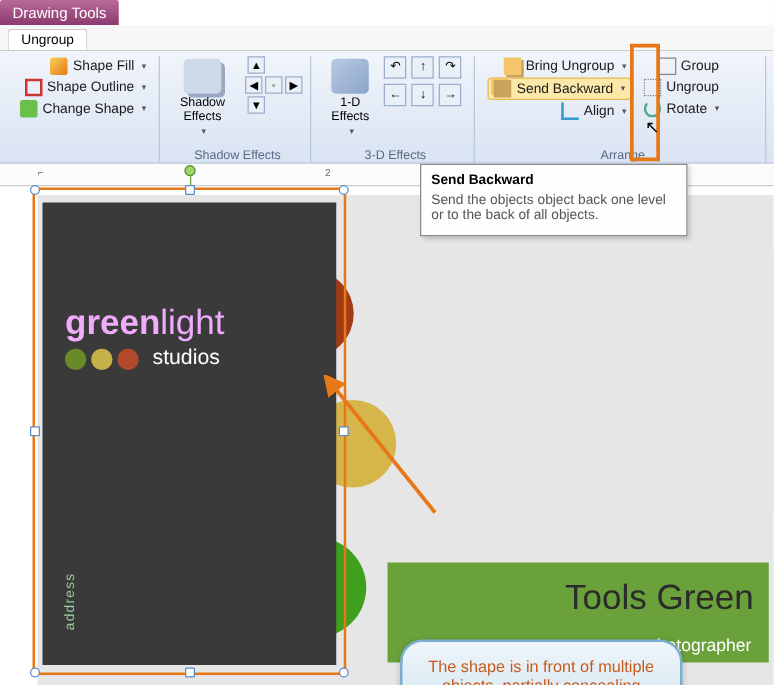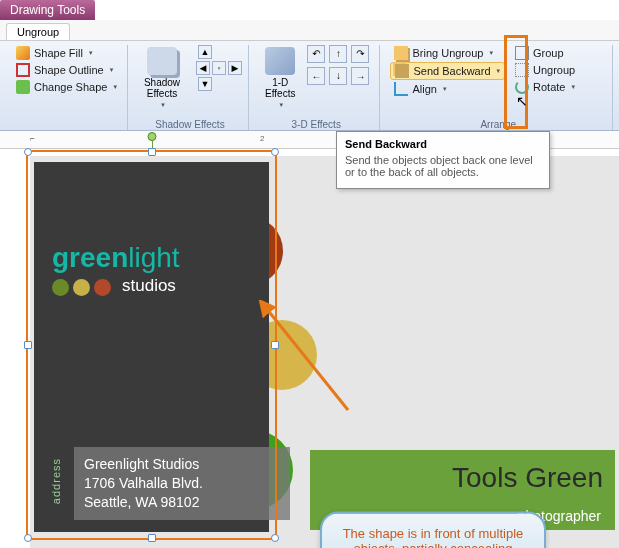--- a/index.html
+++ b/index.html
@@ -6,21 +6,21 @@
 body { width: 619px; height: 548px; background: #fff; overflow: hidden; position: relative; }
 
 .title-tab { background: linear-gradient(#b96a9a, #8a3a6e); color: #fff; font-size: 12px; padding: 3px 10px; display: inline-block; border-radius: 2px 2px 0 0; }
 .tab-bar { background: #f7f7f7; border-bottom: 1px solid #ccc; padding: 2px 6px 0; }
 .tab { display: inline-block; background: #fff; border: 1px solid #ccc; border-bottom: none; padding: 2px 10px; font-size: 11px; border-radius: 3px 3px 0 0; }
 
 .ribbon { background: linear-gradient(#f1f5fb, #d9e3f2); border-bottom: 1px solid #a8b8cf; padding: 4px 6px 0; display: flex; gap: 4px; height: 90px; position: relative; }
 .group { border-right: 1px solid #b9c7db; padding: 0 6px 14px; display: flex; flex-direction: column; justify-content: flex-start; position: relative; }
 .group-label { position: absolute; bottom: 0; left: 0; right: 0; text-align: center; font-size: 10px; color: #5a6a85; }
 .btn-stack { display: flex; flex-direction: column; gap: 1px; }
-.btn { display: flex; align-items: center; gap: 4px; font-size: 11px; color: #1a1a1a; padding: 1px 4px; cursor: pointer; white-space: nowrap; }
+.btn { display: flex; align-items: center; gap: 4px; font-size: 11px; color: #1a1a1a; padding: 1px 4px; cursor: pointer; white-space: nowrap; justify-content: flex-end; }
 .big-btn { display: flex; flex-direction: column; align-items: center; justify-content: center; font-size: 10px; text-align: center; padding: 2px 6px; cursor: pointer; gap: 2px; }
 .big-icon { width: 30px; height: 28px; border-radius: 4px; display:flex;align-items:center;justify-content:center; }
 .drop-arrow { font-size: 7px; color: #555; margin-left: 2px; }
 .icon-sq { width: 14px; height: 14px; display: inline-block; }
 .highlight-box { position: absolute; border: 3px solid #e77817; pointer-events: none; }
 .nudge { display:flex;flex-direction:column;gap:2px;margin-left:4px;}
 .nudge-row{display:flex;gap:2px;}
 .nudge-b{width:14px;height:14px;border:1px solid #9caecb;background:#eaf0f8;font-size:9px;text-align:center;line-height:12px;}
 .rot3d { display:flex; gap:4px; align-items:center;}
 .r3 { width:18px;height:18px;border:1px solid #9caecb;background:#eaf0f8;font-size:10px;text-align:center;line-height:16px;}
@@ -38,21 +38,21 @@
 .circle { position: absolute; border-radius: 50%; }
 .c-orange { width:70px;height:70px; background:#a23a14; left:213px; top:66px;}
 .c-yellow { width:70px;height:70px; background:#d6b64b; left:247px; top:170px;}
 .c-green  { width:80px;height:80px; background:#3fa01e; left:213px; top:280px;}
 
 .dark-card { position: absolute; left: 34px; top: 12px; width: 235px; height: 370px; background: #3a3a3a; }
 .sel-box { position: absolute; border: 2px solid #e77817; left: 26px; top: 0px; width: 251px; height: 390px; pointer-events:none; }
 .handle { position:absolute; width:8px;height:8px;background:#fff;border:1px solid #5b8bc9;border-radius:50%;}
 .handle.sq{border-radius:1px;}
 .rot-handle{position:absolute;width:9px;height:9px;background:#9ed46a;border:1px solid #4a8a2a;border-radius:50%;}
-.logo-green { color:#14b8a6; font-size:28px; font-weight:300; position:absolute; top:80px; left:18px; letter-spacing:0;}
+.logo-green { color:#f0abfc; font-size:28px; font-weight:300; position:absolute; top:80px; left:18px; letter-spacing:0;}
 .logo-green b{font-weight:bold;}
 .logo-dots { position:absolute; top:117px; left:18px; display:flex; gap:4px;}
 .logo-dots span{width:17px;height:17px;border-radius:50%;display:inline-block;}
 .logo-sub { color:#fff; font-size:17px; position:absolute; top:114px; left:88px;}
 .addr-label { color:#9c9; font-size:11px; writing-mode:vertical-rl; transform:rotate(180deg); position:absolute; left:16px; bottom:28px; letter-spacing:1px;}
 .addr-box { position:absolute; left:40px; bottom:12px; width:216px; background:rgba(120,120,120,0.8); color:#fff; font-size:14px; padding:8px 10px; line-height:1.35;}
 .callout { position:absolute; left:320px; top:398px; transform:translateY(-50%); width:226px; background:linear-gradient(#eef5fa,#cfe3ef); border:2px solid #7aaed0; border-radius:18px; padding:12px 14px; color:#c85a1e; font-size:13px; text-align:center; box-shadow:0 2px 5px rgba(0,0,0,0.2);}
 .arrow-svg{position:absolute;left:258px;top:150px;pointer-events:none;}
 .cursor-arrow { position:absolute; font-size:14px; color:#000; }
 </style>
@@ -202,25 +202,20 @@
 
   <div class="dark-card">
     <div class="logo-green"><b>green</b>light</div>
     <div class="logo-dots">
       <span style="background:#6a8a2a;"></span>
         <span style="background:#c5b147;"></span>
         <span style="background:#b2492a;"></span>
     </div>
     <div class="logo-sub">studios</div>
     <div class="addr-label">address</div>
-    <div class="addr-box">
-      <div>Greenlight Studios</div>
-      <div>1706 Valhalla Blvd.</div>
-      <div>Seattle, WA 98102</div>
-    </div>
   </div>
 
   <div class="sel-box">
     <div class="rot-handle" style="left:50%;top:-20px;transform:translateX(-50%);"></div>
     <div style="position:absolute;left:50%;top:-12px;width:1px;height:12px;background:#6aa13b;"></div>
     <div class="handle" style="left:-4px;top:-4px;"></div>
     <div class="handle sq" style="left:50%;top:-4px;margin-left:-4px;"></div>
     <div class="handle" style="right:-4px;top:-4px;"></div>
     <div class="handle sq" style="left:-4px;top:50%;margin-top:-4px;"></div>
     <div class="handle sq" style="right:-4px;top:50%;margin-top:-4px;"></div>

